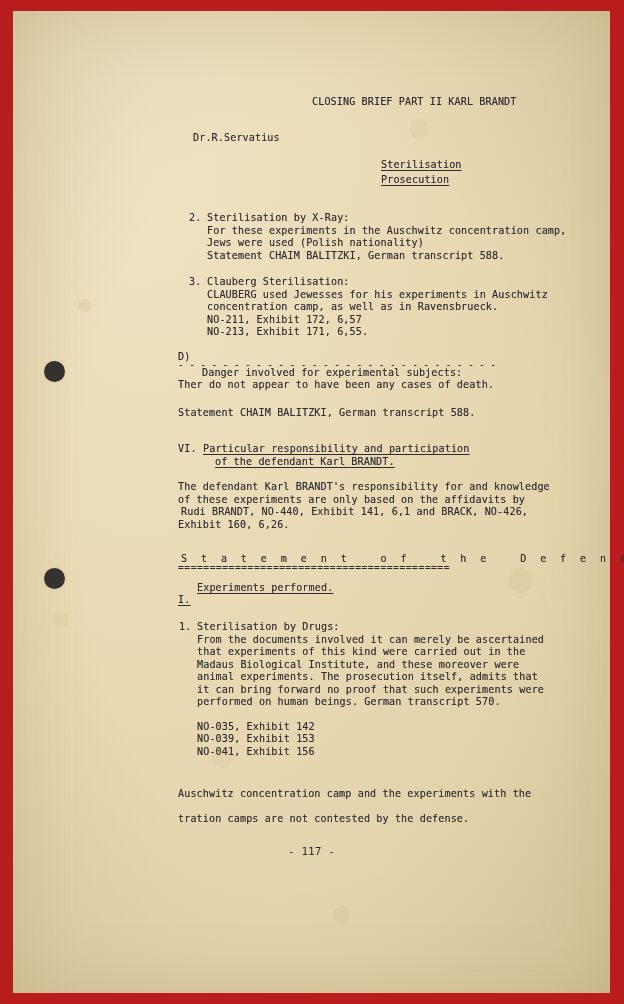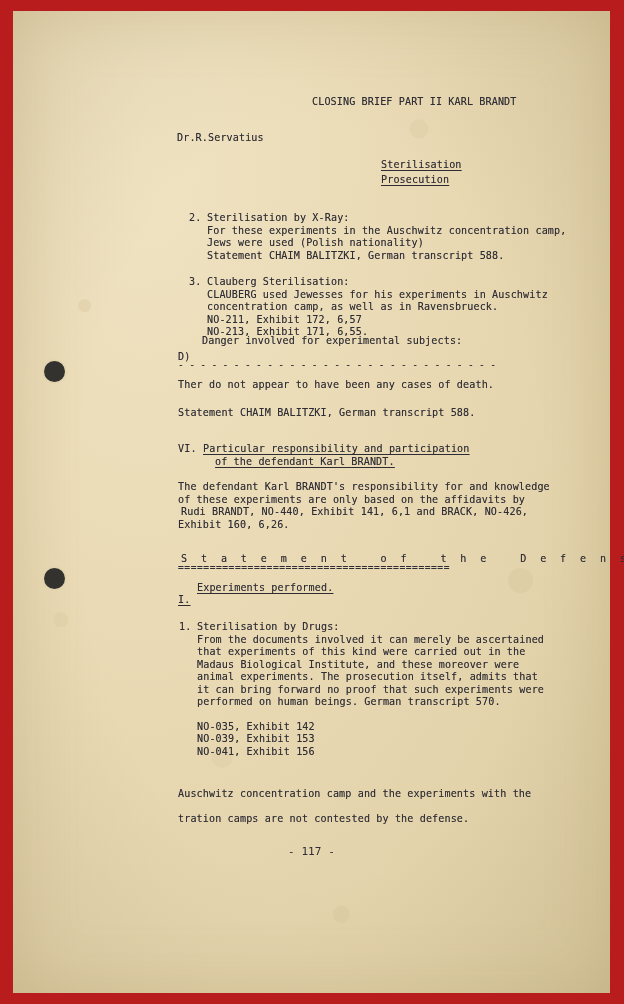--- a/index.html
+++ b/index.html
@@ -112,21 +112,21 @@
 
     <div class="punch-hole" id="punch-hole-top"></div>
     <div class="punch-hole" id="punch-hole-bottom"></div>
 
     <div id="typescript">
 
       
       <div class="ln" style="left:299px; top:85px;">CLOSING BRIEF PART II KARL BRANDT</div>
 
       
-      <div class="ln" style="left:140px; top:121px;padding-left:24px;">Dr.R.Servatius</div>
+      <div class="ln" style="left:156px; top:121px;padding-left:24px;">Dr.R.Servatius</div>
 
       
       <div class="ln u" style="left:368px; top:148px;">Sterilisation</div>
       <div class="ln u" style="left:368px; top:163px;">Prosecution</div>
 
       
       <div class="ln" style="left:176px; top:201px;">2.</div>
       <div class="ln" style="left:194px; top:201px;">Sterilisation by X-Ray:</div>
       <div class="ln" style="left:194px; top:214px;">For these experiments in the Auschwitz concentration camp,</div>
       <div class="ln" style="left:194px; top:226px;">Jews were used (Polish nationality)</div>
@@ -135,21 +135,21 @@
       
       <div class="ln" style="left:176px; top:265px;">3.</div>
       <div class="ln" style="left:194px; top:265px;">Clauberg Sterilisation:</div>
       <div class="ln" style="left:194px; top:278px;">CLAUBERG used Jewesses for his experiments in Auschwitz</div>
       <div class="ln" style="left:194px; top:290px;">concentration camp, as well as in Ravensbrueck.</div>
       <div class="ln" style="left:194px; top:303px;">NO-211, Exhibit 172, 6,57</div>
       <div class="ln" style="left:194px; top:315px;">NO-213, Exhibit 171, 6,55.</div>
 
       
       <div class="ln" style="left:165px; top:340px;">D)</div>
-      <div class="ln" style="left:189px; top:324px;">Danger involved for experimental subjects:</div>
+      <div class="ln" style="left:189px; top:356px;">Danger involved for experimental subjects:</div>
       <div class="ln dashes" style="left:165px; top:348px; font-size:9.6px;">- - - - - - - - - - - - - - - - - - - - - - - - - - - - -</div>
 
       <div class="ln" style="left:165px; top:368px;">Ther do not appear to have been any cases of death.</div>
       <div class="ln" style="left:165px; top:396px;">Statement CHAIM BALITZKI, German transcript 588.</div>
 
       
       <div class="ln" style="left:165px; top:432px;">VI.</div>
       <div class="ln u" style="left:190px; top:432px;">Particular responsibility and participation</div>
       <div class="ln u" style="left:202px; top:445px;">of the defendant Karl BRANDT.</div>
 

